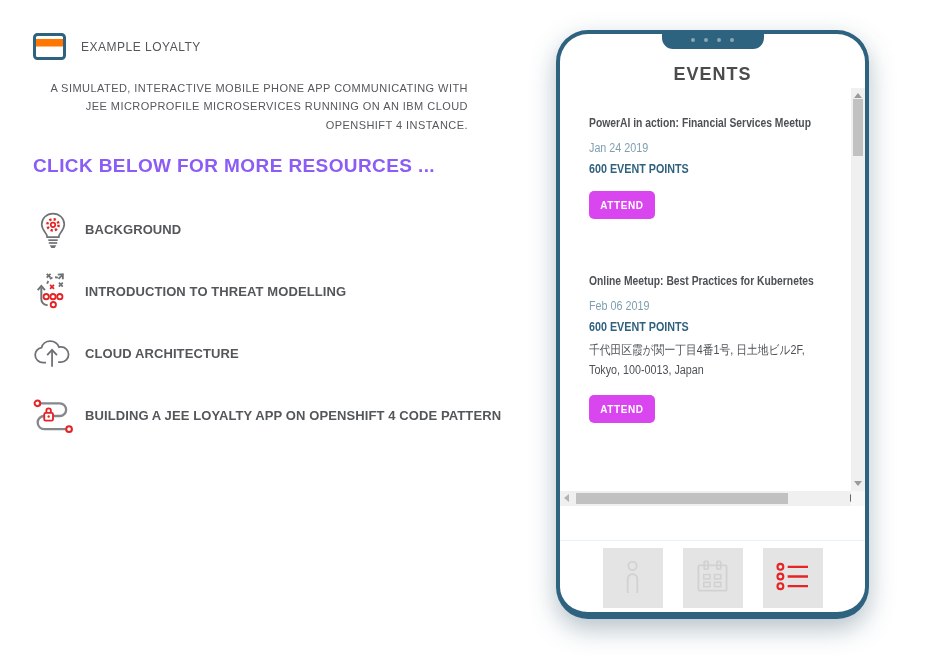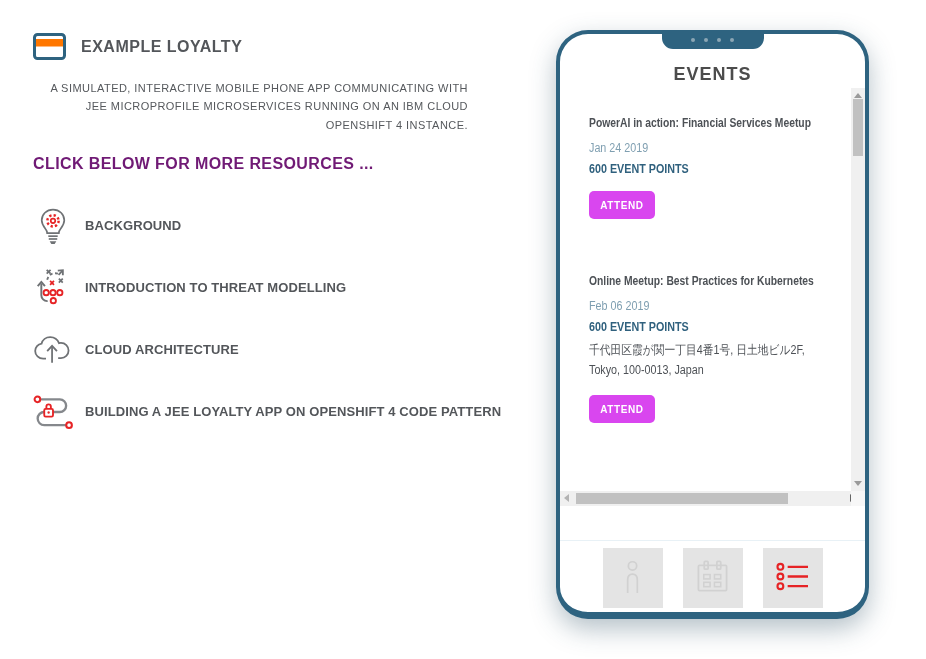--- a/index.html
+++ b/index.html
@@ -4,24 +4,24 @@
 <style>
   * { margin:0; padding:0; box-sizing:border-box; }
   html,body { width:926px; height:659px; background:#ffffff; overflow:hidden;
               font-family:"Liberation Sans","DejaVu Sans",sans-serif; }
   body { position:relative; }
 
   
   .left-panel { position:absolute; left:33px; top:33px; width:470px; }
   .hdr { display:flex; align-items:center; gap:15px; margin-bottom:19px; }
   .card-icon { width:33px; height:27px; flex:0 0 33px; }
-  .page-title { font-size:16px; font-weight:700; color:#53565a; letter-spacing:0.5px; }
+  .page-title { font-size:12px; font-weight:400; color:#53565a; letter-spacing:0.5px; }
   .desc { max-width:435px; font-size:11px; line-height:18.3px; letter-spacing:0.45px;
           color:#55585c; margin-bottom:21px;text-align:right; }
-  .cta { font-size:16px; font-weight:700; color:#701a75; letter-spacing:0.4px; margin-bottom:33px; }
+  .cta { font-size:19px; font-weight:700; color:#8b5cf6; letter-spacing:0.4px; margin-bottom:33px; }
   .resources { list-style:none; }
   .res-item { display:flex; align-items:center; gap:12px; margin-bottom:22px;
               min-height:38px; cursor:pointer; }
   .res-icon { width:40px; height:40px; flex:0 0 40px; display:flex;
               align-items:center; justify-content:center; }
   .res-label { font-size:13px; font-weight:700; color:#53565a; letter-spacing:0.1px;
                line-height:18px; max-width:460px; }
 
   
   .phone { position:absolute; left:556px; top:30px; width:313px; height:589px;

